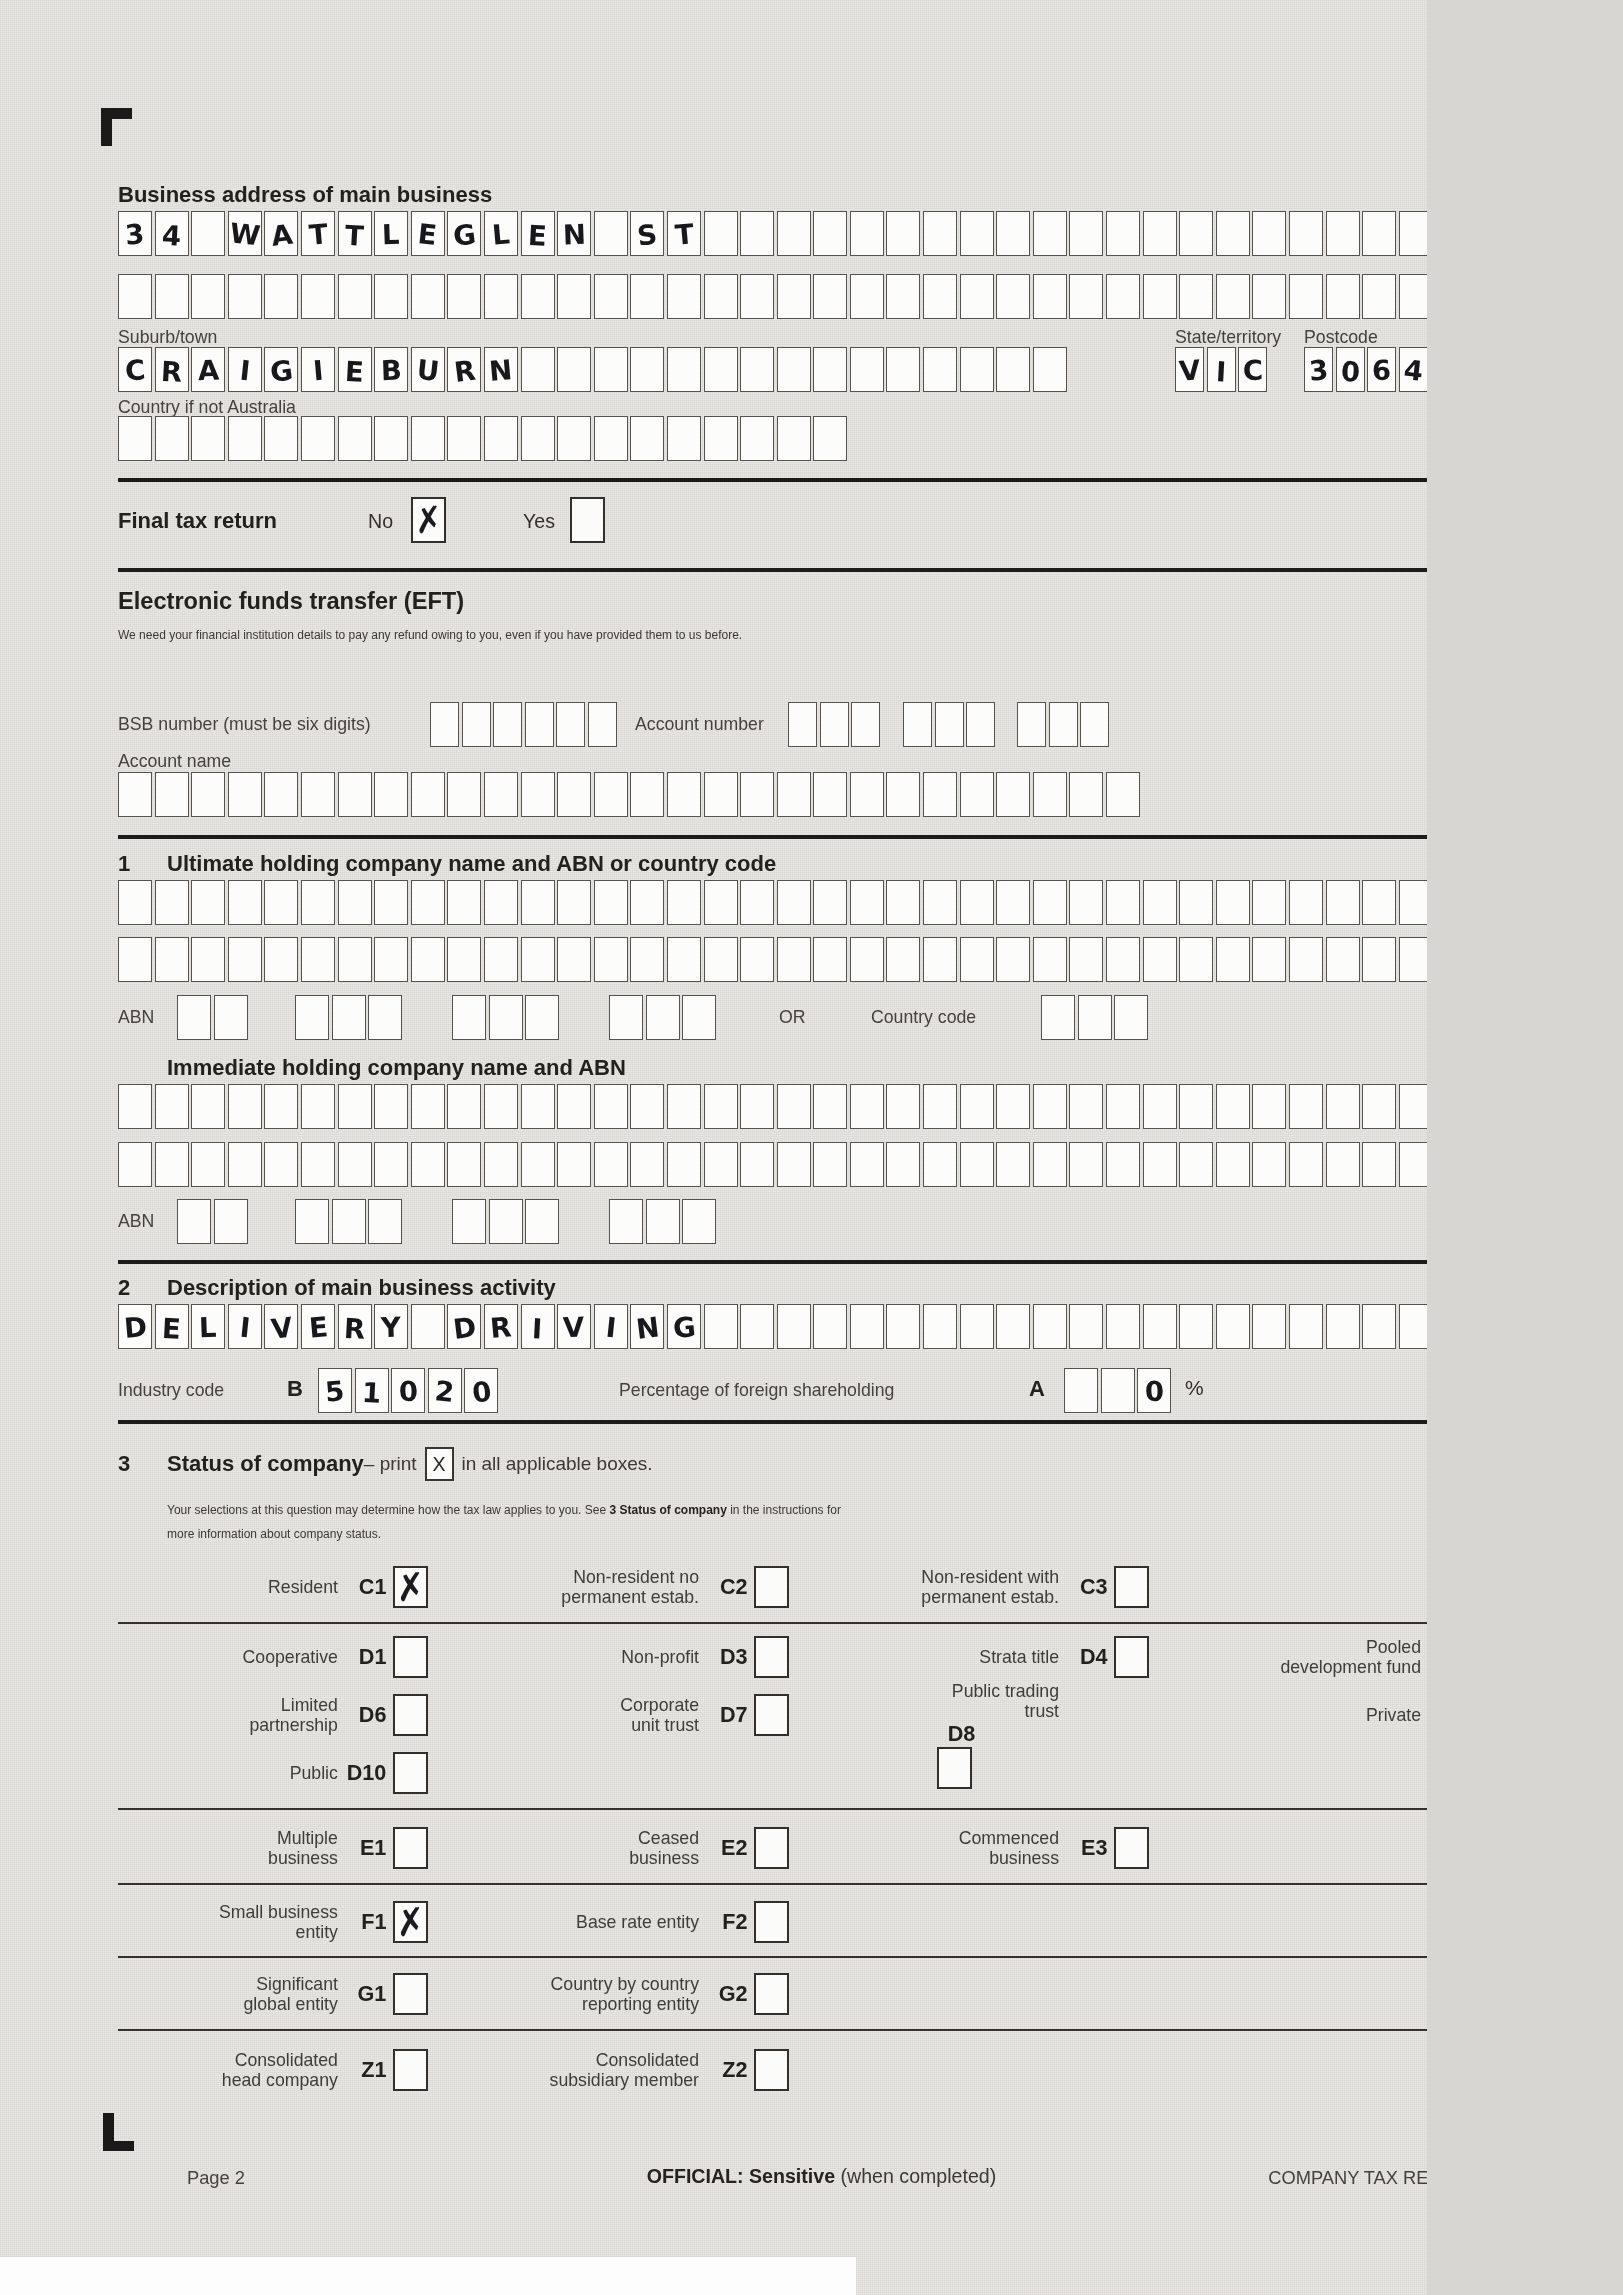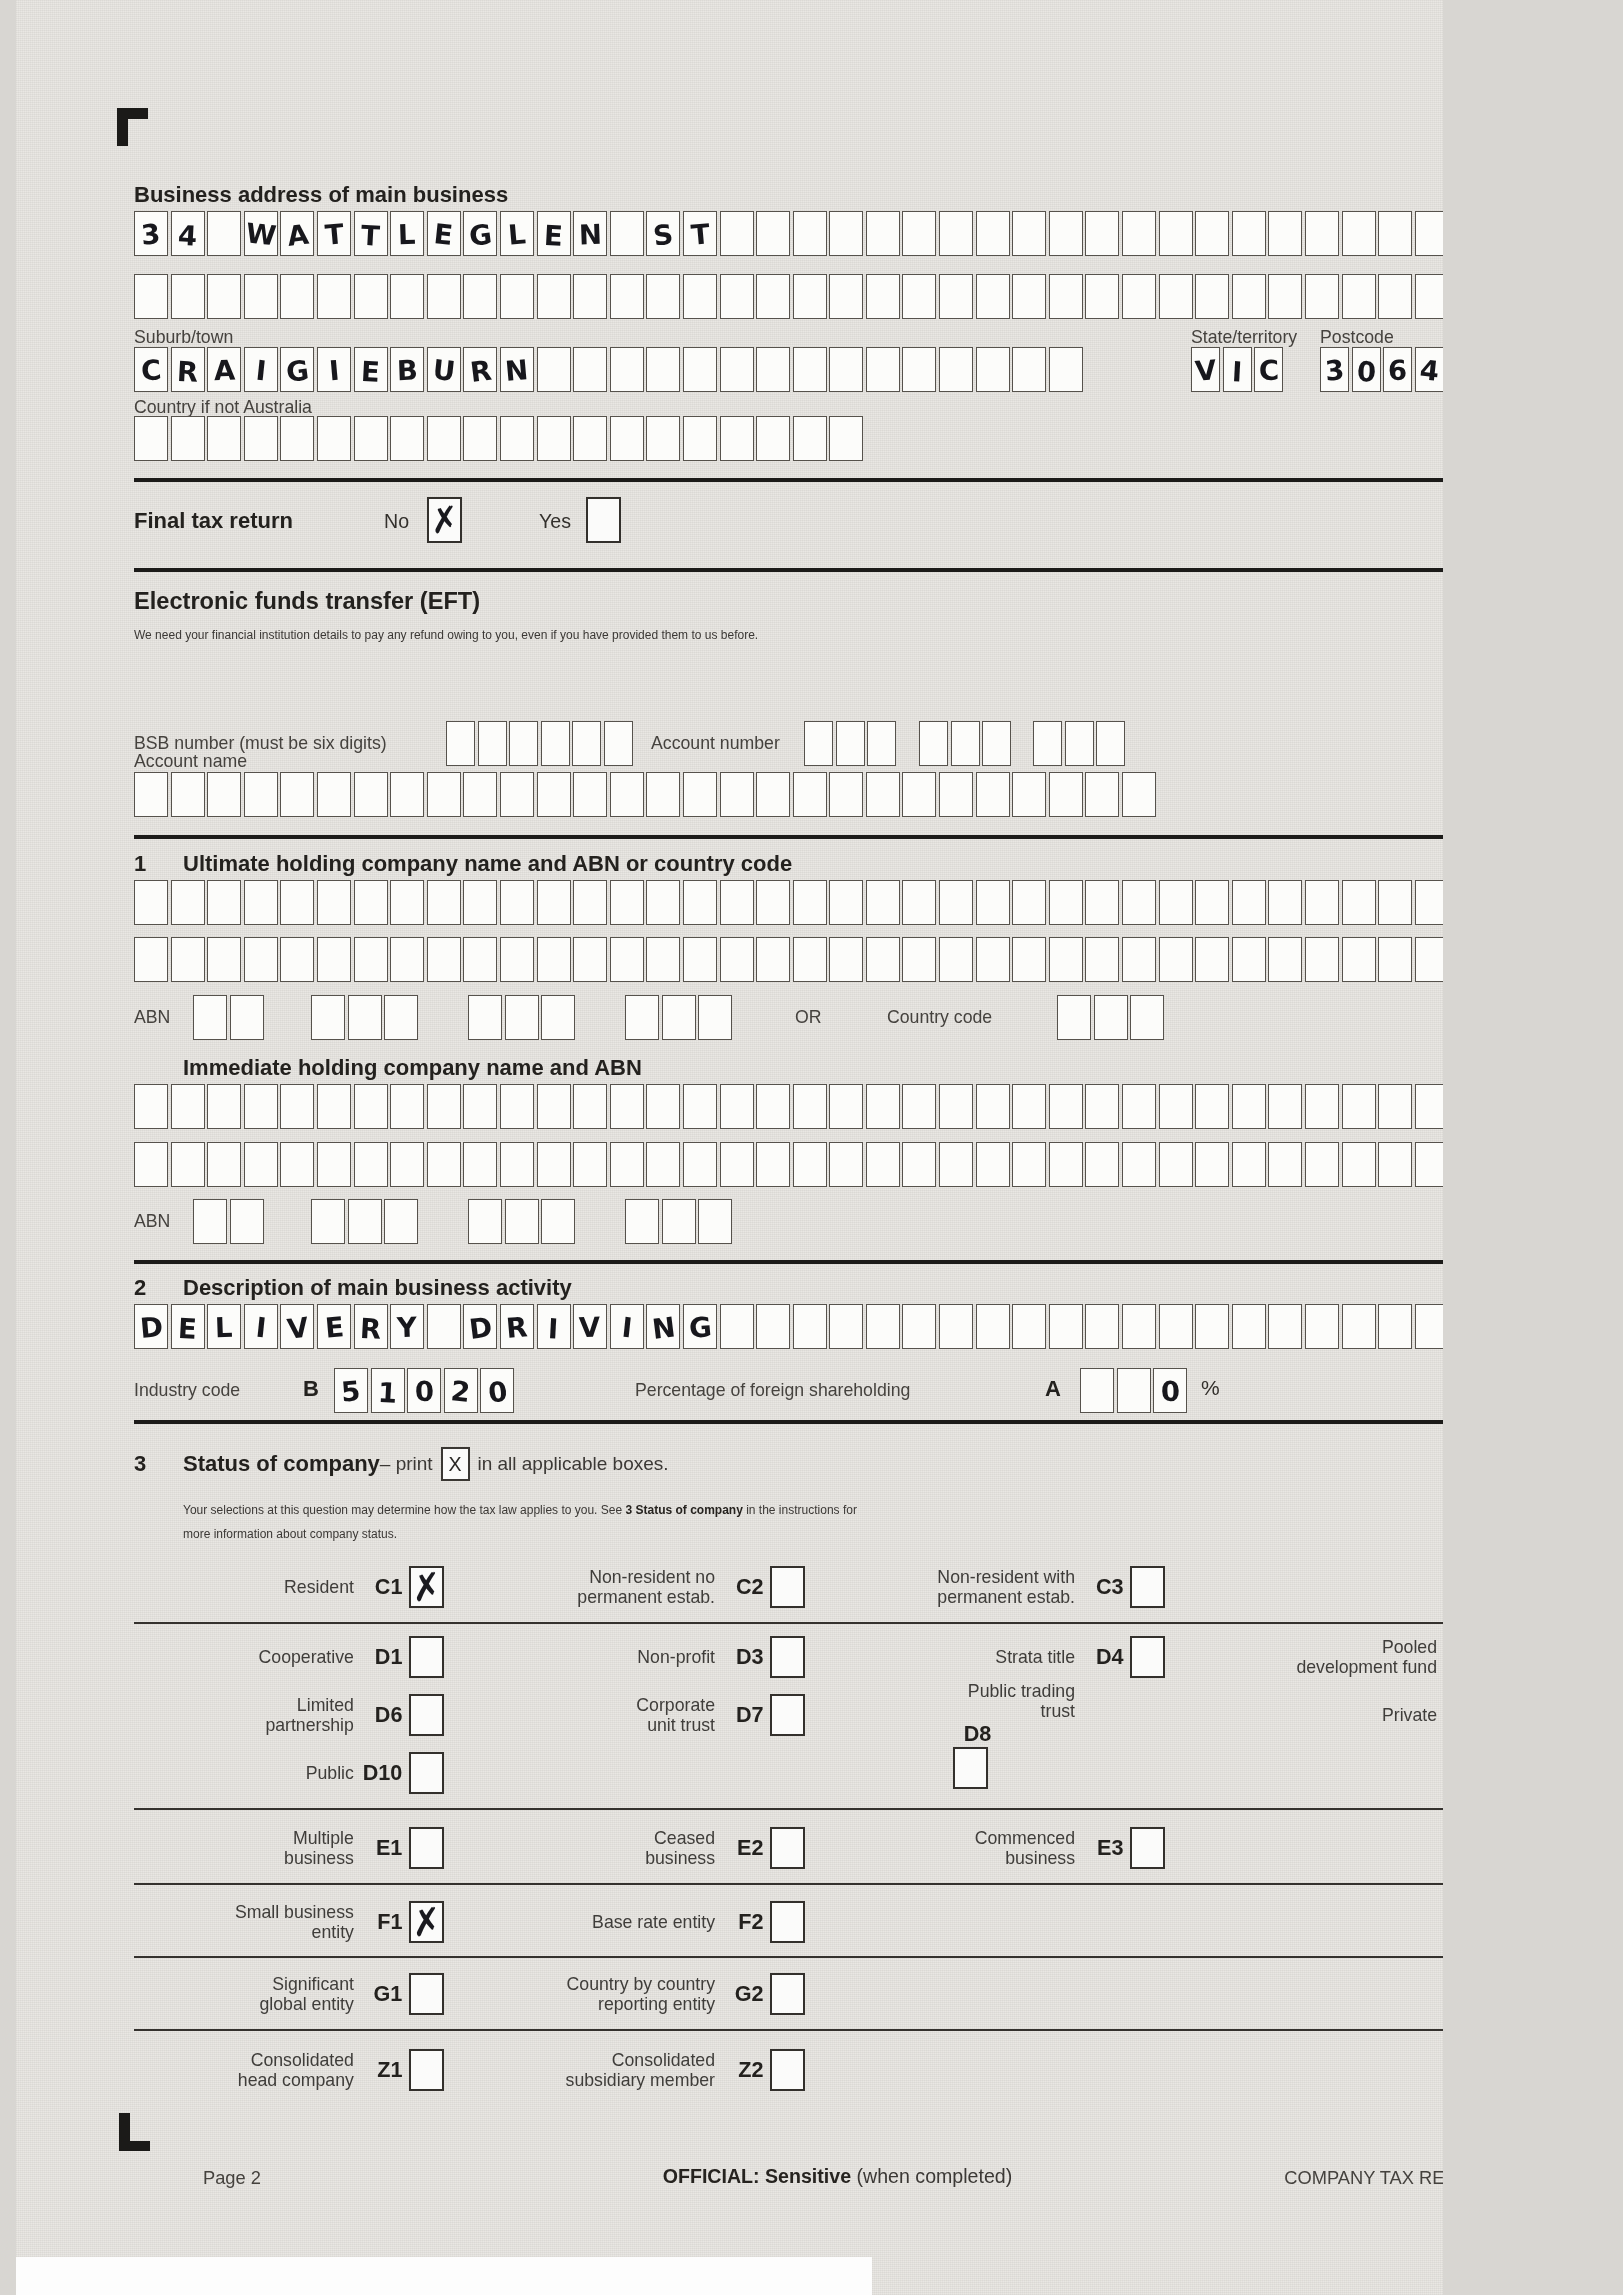--- a/index.html
+++ b/index.html
@@ -1,21 +1,21 @@
 <!DOCTYPE html>
 <html style="font-size:10.5px"><head>
 <meta charset="utf-8">
 <style>
   html,body{margin:0;padding:0;background:#d8d6d2;}
   .page{position:relative;width:1427px;height:2295px;overflow:hidden;
     background-color:#e9e7e3;
     background-image:
       repeating-linear-gradient(0deg, rgba(120,115,108,0.07) 0 0.7px, transparent 0.7px 2px),
       repeating-linear-gradient(90deg, rgba(120,115,108,0.05) 0 0.7px, transparent 0.7px 2px);
-    font-family:"Liberation Sans", sans-serif;color:#2b2825;margin-left:16px;}
+    font-family:"Liberation Sans", sans-serif;color:#2b2825;}
   .content{position:absolute;left:118px;top:0;width:1407px;height:2295px;}
   .abs{position:absolute;}
   .h-bold{font-weight:bold;font-size:22px;color:#23211e;}
   .h-big{font-weight:bold;font-size:23.6px;color:#23211e;text-align:center;}
   .lbl{font-size:17.7px;color:#45423e;}
   .para{font-size:12px;color:#3b3835;line-height:24px;}
   .boxrow{position:absolute;display:flex;gap:2.6px;}
   .cell{box-sizing:border-box;width:34px;height:45px;border:1.3px solid #56524c;background:#fcfcfa;
     display:flex;align-items:center;justify-content:center;flex:none;}
   .cell.narrow{width:29px;}
@@ -286,21 +286,21 @@
       <div class="fbox abs" style="left:452px;top:0;">
         <span class="hx" style="font-size:35px;"></span>
       </div>
     </div>
 
     <div class="rulethick" style="top:568px;"></div>
 
     <div class="abs h-big" style="left:0;top:588px;">Electronic funds transfer (EFT)</div>
     <div class="abs para" style="left:0;top:623px;width:1407px;">We need your financial institution details to pay any refund owing to you, even if you have provided them to us before.</div>
 
-    <div class="abs" style="left:0;top:721px;width:1407px;height:45px;">
+    <div class="abs" style="left:0;top:702px;width:1407px;height:45px;">
       <div class="abs lbl" style="left:0;top:11.8px;">BSB number (must be six digits)</div>
       <div class="boxrow" style="left:312px;top:0;">
           <div class="cell narrow"></div>
           <div class="cell narrow"></div>
           <div class="cell narrow"></div>
           <div class="cell narrow"></div>
           <div class="cell narrow"></div>
           <div class="cell narrow"></div>
         </div>
       <div class="abs lbl" style="left:517px;top:11.8px;">Account number</div>

